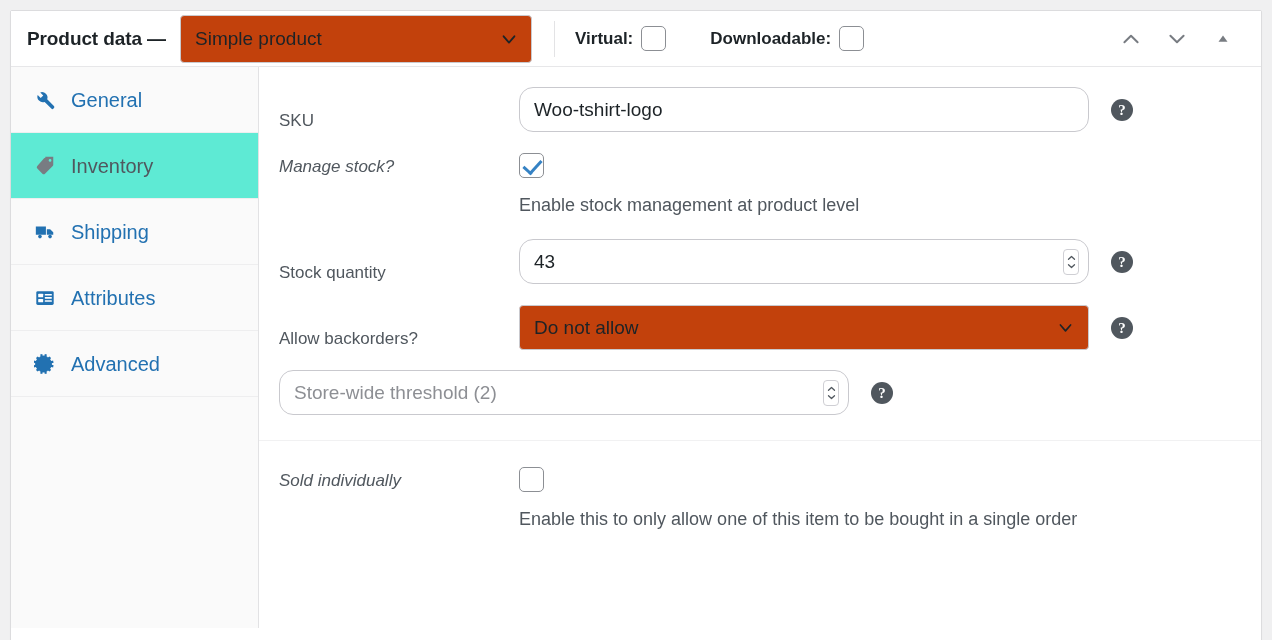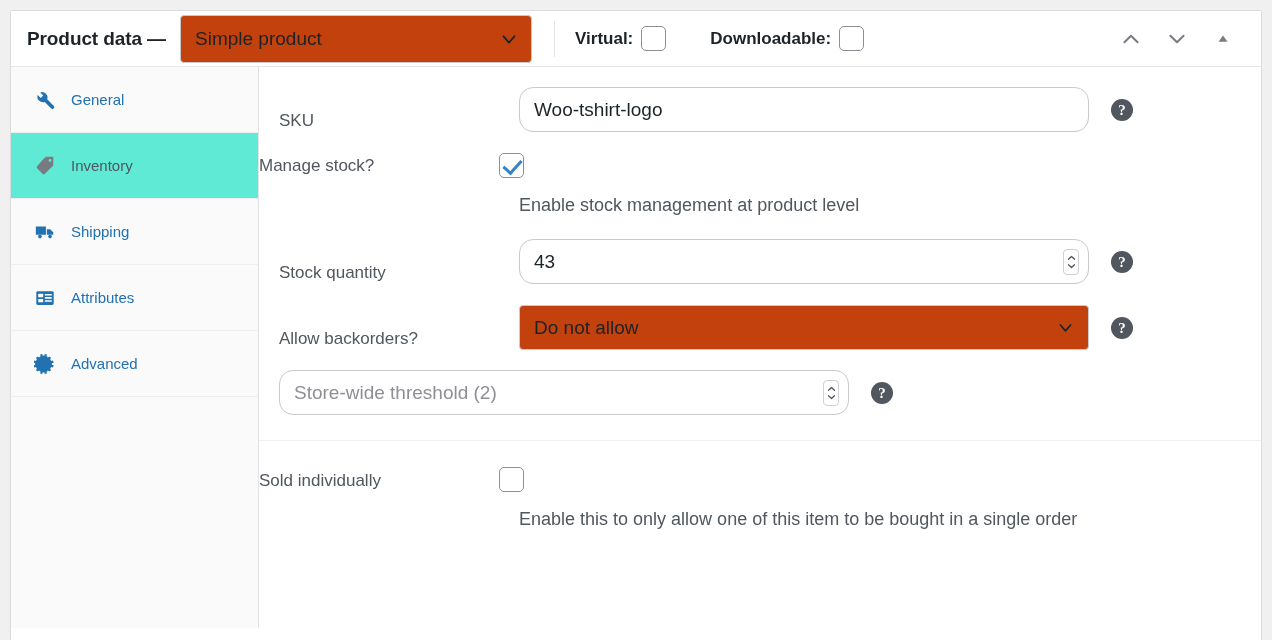--- a/index.html
+++ b/index.html
@@ -166,21 +166,21 @@
     width: 24px; height: 24px;
     margin-right: 14px;
     flex: none;
     display: flex;
     align-items: center;
     justify-content: center;
     color: #2271b1;
   }
   .tab-item .tab-label {
     color: #2271b1;
-    font-size: 15px;
+    font-size: 20px;
     line-height: 1;
   }
   .tab-item.active {
     background: #5eead4;
   }
   .tab-item.active .tab-label { color: #50575e; }
   .tab-item.active .tab-ico { color: #787c82; }
 
   
   #tab-content {
@@ -260,21 +260,23 @@
     flex: none;
     cursor: help;
     font-family: "Liberation Serif", serif;
     user-select: none;
   }
 
   
   .cb-field { display: block; }
   .cb-row {
     display: flex;
-    align-items: center;
+    align-items: flex-end;
+    padding-left: 20px;
+    font-style: italic;
   }
   .cb-row .field-label { padding-top: 2px; }
   .cb-desc {
     font-size: 18px;
     color: #50575e;
     padding-left: 260px;
     line-height: 1.3;
   }
 
   .section-split {

